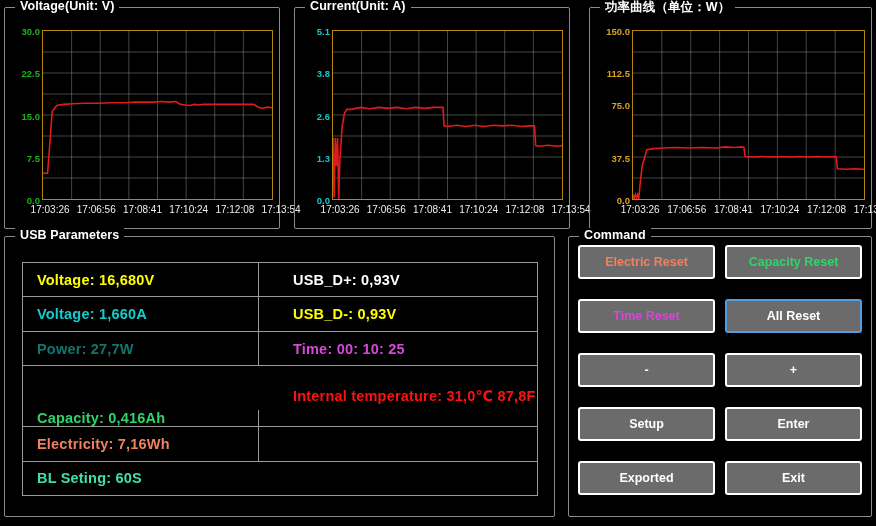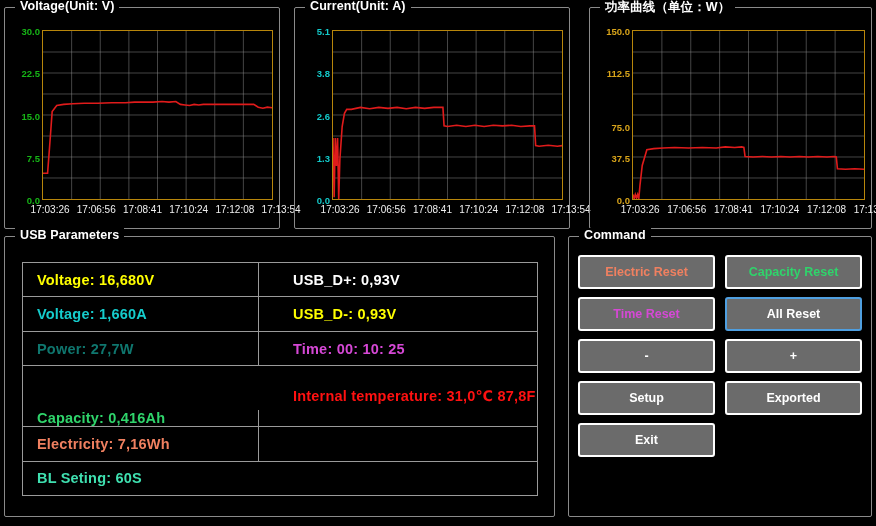--- a/index.html
+++ b/index.html
@@ -29,22 +29,22 @@
   .prow{flex:1;display:flex;border-bottom:1px solid #9a9a9a;gap:20px;}
   .prow:last-child{border-bottom:none;}
   .pcell{display:flex;align-items:center;padding-left:14px;box-sizing:border-box;
          font-size:14.5px;font-weight:bold;letter-spacing:.2px;white-space:nowrap;}
   .pcell.left{width:236px;border-right:1px solid #9a9a9a;}
   .pcell.right{flex:1;}
   .prow.full .pcell.left{width:100%;border-right:none;}
 
   
   #cmd-panel{left:568px;top:236px;width:304px;height:281px;}
-  .btn-grid{position:absolute;left:9px;top:18px;width:285px;display:flex;flex-wrap:wrap;
-            gap:8px 10px;}
+  .btn-grid{position:absolute;left:9px;top:8px;width:285px;display:flex;flex-wrap:wrap;
+            gap:20px 10px;}
   .btn{
     width:137px;height:34px;background:#6b6b6b;border:2px solid #ffffff;border-radius:3px;
     display:flex;align-items:center;justify-content:center;
     font-size:12.5px;font-weight:bold;color:#ffffff;box-sizing:border-box;cursor:default;
   }
   .btn.focus{border-color:#4f9fe0;}
 </style>
 </head>
 <body>
 
@@ -122,21 +122,21 @@
       <span style="left: 192.885px;">17:12:08</span>
       <span style="left: 239.085px;">17:13:54</span>
     </div>
 </div>
 
 <div class="groupbox chart" id="chart-2" style="left:589px;top:7px;width:283px;height:222px;">
   <div class="gb-title">功率曲线（单位：W）</div>
   <div class="ylabels" style="left:0;top:22px;width:40px;height:170px;">
       <span style="color: rgb(216, 164, 26); top: 1px;">150.0</span>
       <span style="color: rgb(216, 164, 26); top: 43.25px;">112.5</span>
-      <span style="color: rgb(216, 164, 26); top: 97px;">75.0</span>
+      <span style="color: rgb(216, 164, 26); top: 75px;">75.0</span>
       <span style="color: rgb(216, 164, 26); top: 127.75px;">37.5</span>
       <span style="color: rgb(216, 164, 26); top: 170px;">0.0</span>
     </div>
   <div class="plot" style="left:42px;top:22px;width:233px;height:170px;">
       <svg viewBox="0 0 100 100" preserveAspectRatio="none">
         <line x1="12.5" x2="12.5" y1="0" y2="100" stroke="#9a9a9a" stroke-width="0.45" vector-effect="non-scaling-stroke"></line>
         <line x1="25" x2="25" y1="0" y2="100" stroke="#9a9a9a" stroke-width="0.45" vector-effect="non-scaling-stroke"></line>
         <line x1="37.5" x2="37.5" y1="0" y2="100" stroke="#9a9a9a" stroke-width="0.45" vector-effect="non-scaling-stroke"></line>
         <line x1="50" x2="50" y1="0" y2="100" stroke="#9a9a9a" stroke-width="0.45" vector-effect="non-scaling-stroke"></line>
         <line x1="62.5" x2="62.5" y1="0" y2="100" stroke="#9a9a9a" stroke-width="0.45" vector-effect="non-scaling-stroke"></line>
@@ -194,16 +194,17 @@
 <div class="groupbox" id="cmd-panel">
   <div class="gb-title">Command</div>
   <div class="btn-grid" id="cmd-buttons">
       <div class="btn" style="color: rgb(240, 128, 96);">Electric Reset</div>
       <div class="btn" style="color: rgb(47, 212, 107);">Capacity Reset</div>
       <div class="btn" style="color: rgb(214, 72, 214);">Time Reset</div>
       <div class="btn focus" style="color: rgb(255, 255, 255);">All Reset</div>
       <div class="btn" style="color: rgb(255, 255, 255);">-</div>
       <div class="btn" style="color: rgb(255, 255, 255);">+</div>
       <div class="btn" style="color: rgb(255, 255, 255);">Setup</div>
+      <div class="btn" style="color: rgb(255, 255, 255);">Enter</div>
       <div class="btn" style="color: rgb(255, 255, 255);">Exported</div>
       <div class="btn" style="color: rgb(255, 255, 255);">Exit</div>
     </div>
 </div>
 
 </body></html>

